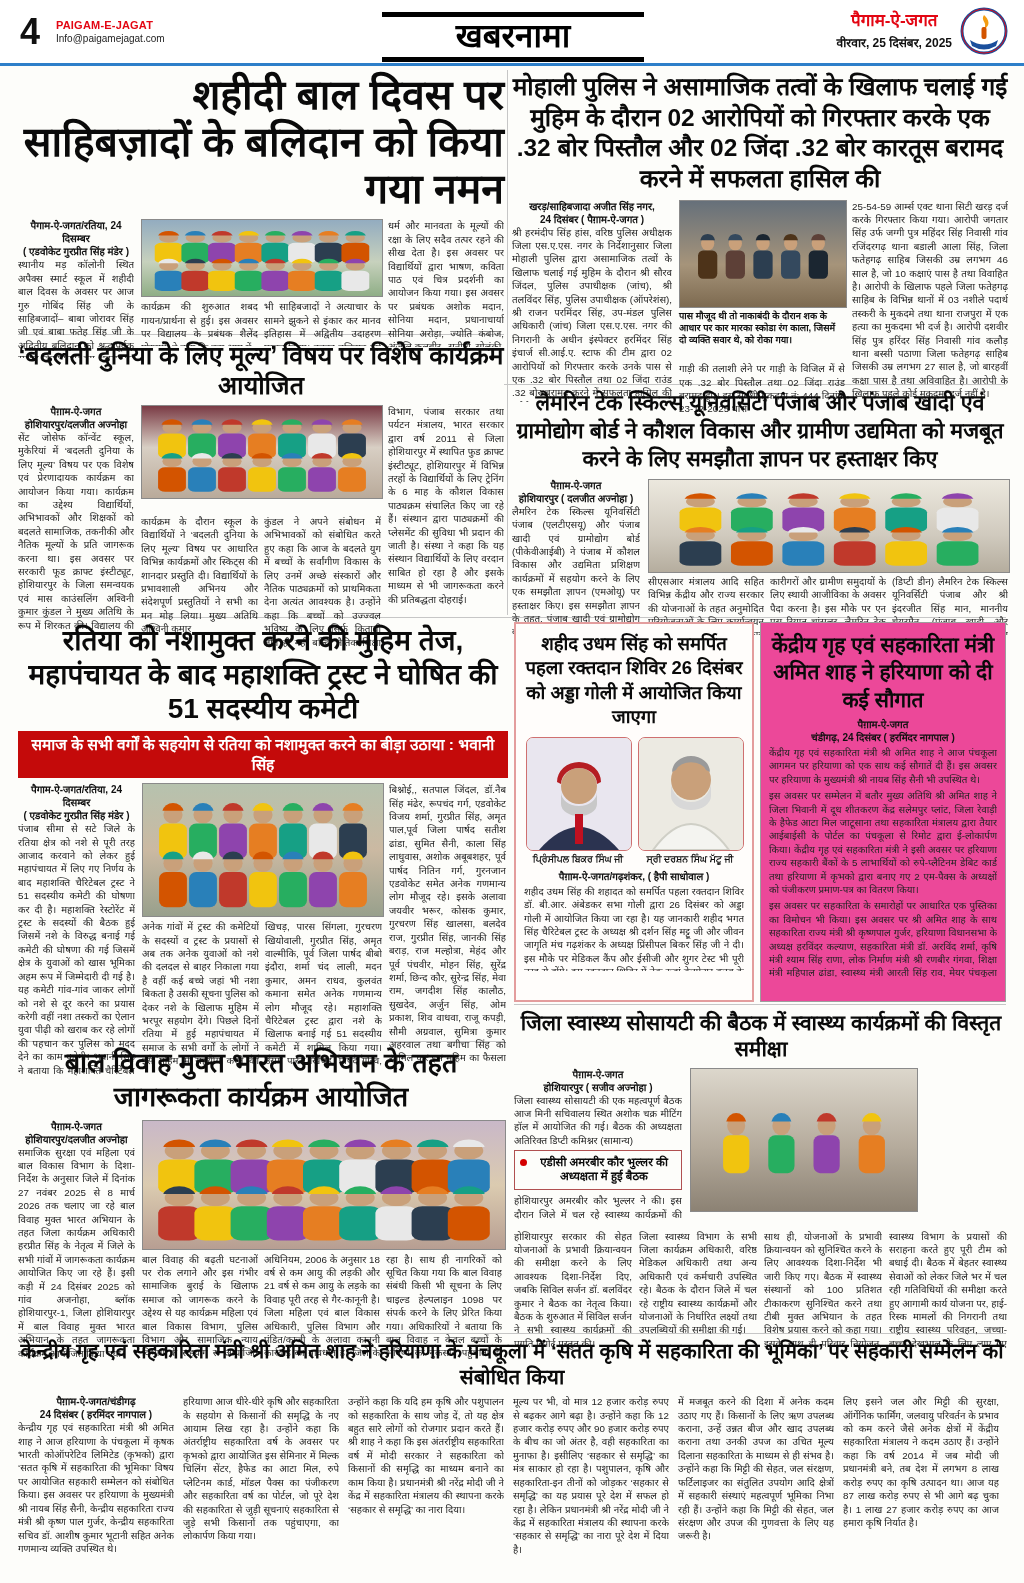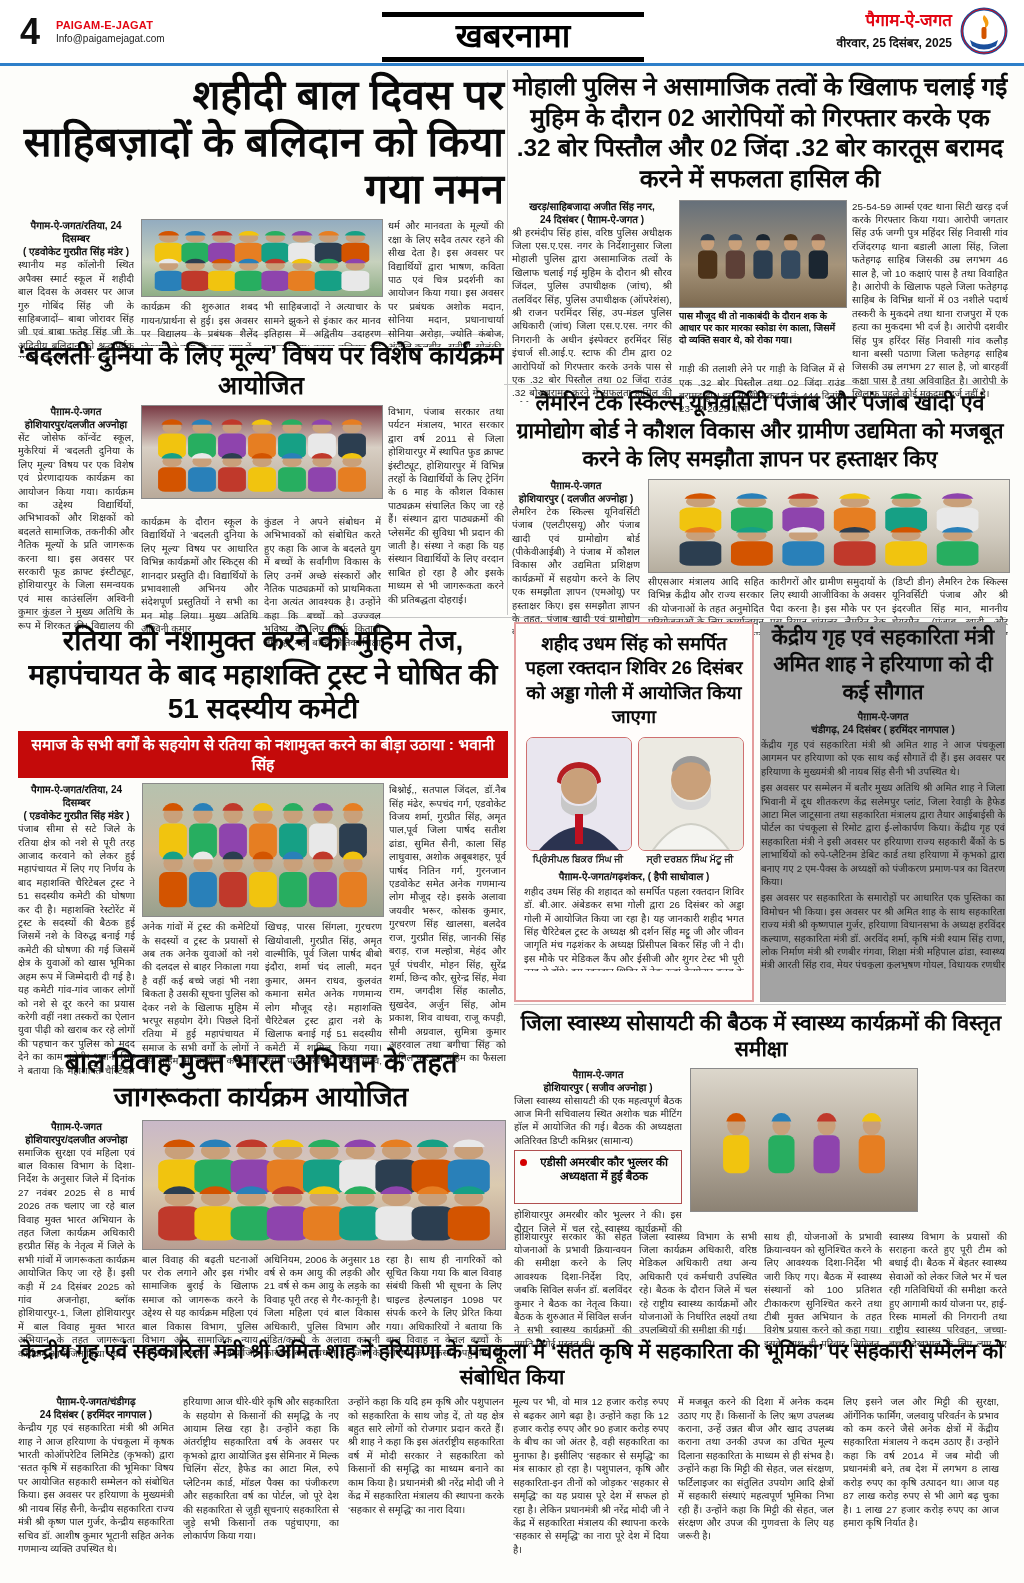--- a/index.html
+++ b/index.html
@@ -6,21 +6,21 @@
   .page{position:relative;width:1024px;height:1583px;background:#fdfdfa;margin:0 auto;
         font-family:"Liberation Sans","DejaVu Sans",sans-serif;color:#1a1a1a;overflow:hidden;}
   
   .hdr{position:absolute;left:0;top:0;width:1024px;height:63px;background:#fff;border-bottom:3px solid #2d7fc9;}
   .pageno{position:absolute;left:20px;top:14px;font-size:36px;font-weight:bold;color:#111;line-height:1;}
   .brand{position:absolute;left:56px;top:19px;font-size:11px;font-weight:bold;color:#e30613;letter-spacing:.2px;}
   .email{position:absolute;left:56px;top:33px;font-size:10px;color:#222;}
   .secttl{position:absolute;left:382px;top:12px;width:262px;text-align:center;border-top:5px solid #000;border-bottom:5px solid #000;padding:1px 0 3px;}
   .secttl span{font-size:33px;font-weight:bold;color:#000;line-height:1.1;}
   .mast{position:absolute;right:72px;top:11px;text-align:right;}
-  .mast .mt{font-size:17px;font-weight:bold;color:#e30613;line-height:1.2;}
+  .mast .mt{font-size:17px;font-weight:bold;color:#e30613;line-height:1.2;text-align:center;}
   .mast .dt{font-size:12px;font-weight:bold;color:#111;margin-top:3px;}
   
   .art{position:absolute;}
   .hl{font-weight:bold;color:#0a0a0a;}
   .by{font-weight:bold;text-align:center;font-size:10px;line-height:1.3;color:#111;}
   .tx{font-size:9.8px;line-height:1.37;text-align:justify;color:#232323;overflow:hidden;}
   .cols{display:flex;gap:7px;}
   .ph{position:relative;overflow:hidden;border:1px solid #8a8a8a;}
   .cap{font-weight:bold;font-size:9.4px;line-height:1.3;margin-top:2px;color:#111;}
   .vsep{position:absolute;width:1px;background:#c6c6c6;}
@@ -30,23 +30,23 @@
   .ph-a2{background:linear-gradient(180deg,#66707a,#a6947a 60%,#7d6a50);}
   .ph-a3{background:linear-gradient(180deg,#7a3b45,#d8cfc4 45%,#b9aa9a);}
   .ph-a4{background:linear-gradient(180deg,#ece8de,#d0cabe 60%,#b5ad9e);}
   .ph-a5{background:linear-gradient(180deg,#b6c2ae,#cbb9a2 50%,#98a08c);}
   .ph-a8{background:linear-gradient(180deg,#dcd7cc,#b5ab9c 55%,#8c8274);}
   .ph-a9{background:linear-gradient(180deg,#c9b8c8,#dbcbb0 50%,#b79e92);}
   
   .redband{background:#c40a0a;color:#fff;font-weight:bold;text-align:center;font-size:15.5px;line-height:1.25;padding:4px 6px;}
   
   .boxart{border:2px solid #e39d9d;background:#fffdfb;padding:8px;box-sizing:border-box;}
-  .boxart2{border:1.5px solid #9e9e9e;background:#a3a3a3;box-sizing:border-box;}
+  .boxart2{border:1.5px solid #9e9e9e;background:#ec4899;padding:8px;box-sizing:border-box;}
   .portrait{border:1.5px solid #cf7070;border-radius:7px;overflow:hidden;background:#f3f1ea;position:relative;}
-  .subbox{border:1.5px solid #b05050;padding:4px 5px 19px;margin:4px 0;display:flex;gap:5px;align-items:flex-start;}
+  .subbox{border:1.5px solid #b05050;padding:4px 5px 5px;margin:4px 0;display:flex;gap:5px;align-items:flex-start;}
   .subbox .dot{width:7px;height:7px;border-radius:50%;background:#d40000;margin-top:4px;flex:0 0 auto;}
   .subbox .st{font-weight:bold;font-size:11.5px;line-height:1.3;color:#0a0a0a;text-align:center;flex:1;}
   .logo{position:absolute;right:16px;top:7px;}
 </style>
 </head>
 <body>
 
 <div class="page">
 
   <div class="hdr">

